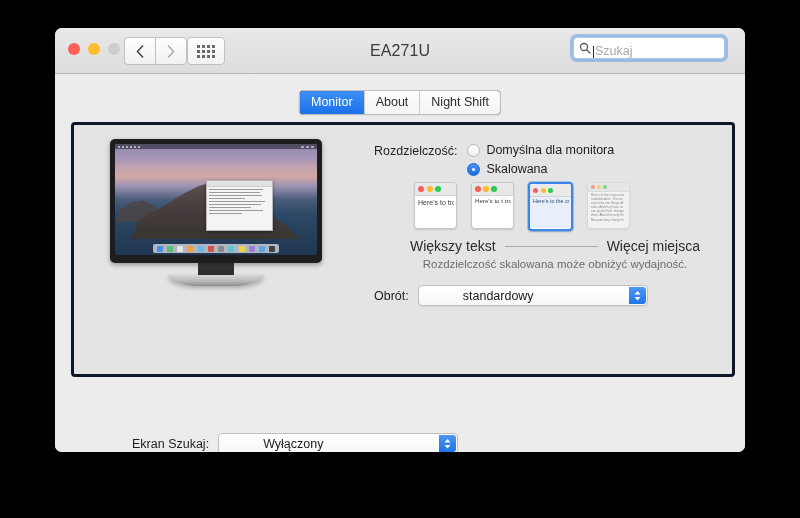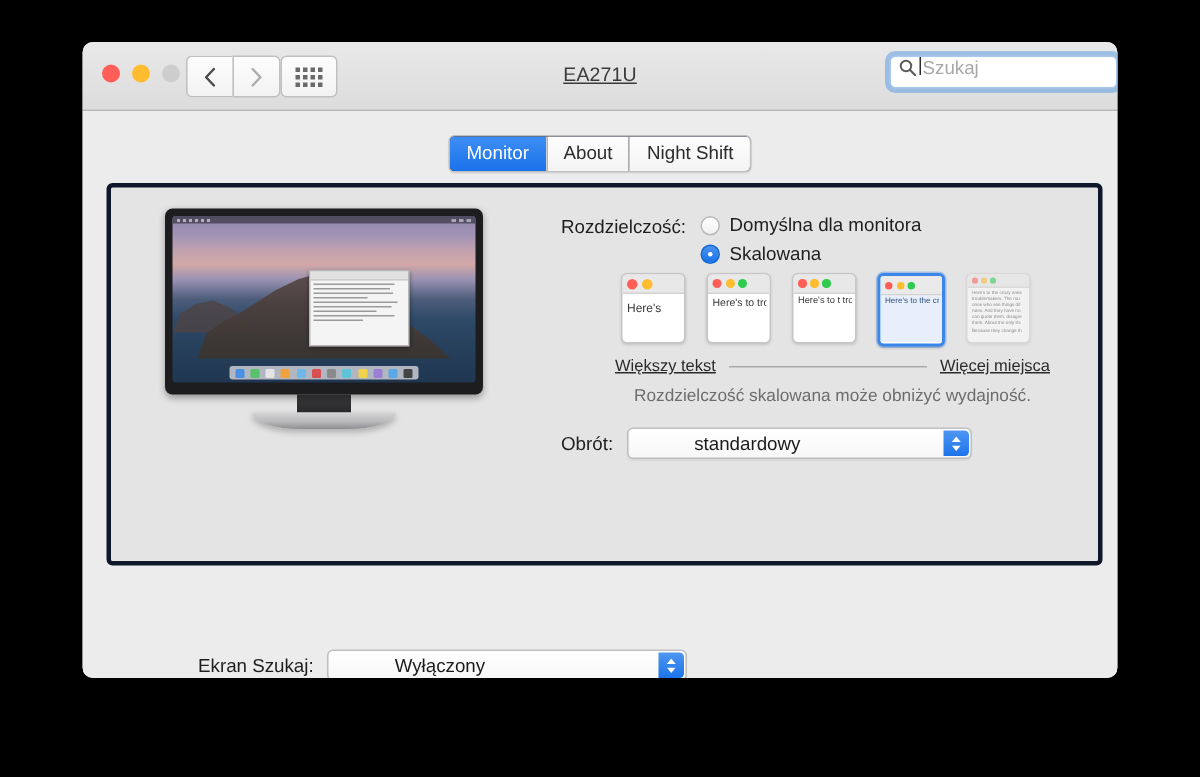--- a/index.html
+++ b/index.html
@@ -109,38 +109,37 @@
     display: block;
     width: 3px;
     height: 3px;
     background: #6a6a6a;
   }
 
   .wintitle {
     position: absolute;
     left: 0; right: 0; top: 14px;
     text-align: center;
-    font-size: 13px;
+    font-size: 16px;
     color: #3b3b3b;
     letter-spacing: 0.1px;
-    text-decoration: underline;
   }
 
   .searchwrap {
     position: absolute;
-    right: 0;
+    right: 20px;
     top: 9px;
     width: 152px;
     height: 22px;
     background: #ffffff;
     border-radius: 4px;
     border: 1px solid #a9c8ee;
     box-shadow: 0 0 0 3px rgba(83,151,226,0.50);
     display: flex;
-    align-items: flex-start;
+    align-items: flex-end;
     padding: 0 5px;
     box-sizing: border-box;
   }
   .searchwrap svg { flex: none; }
   .caret {
     width: 1px;
     height: 12px;
     background: #2b2b2b;
     margin: 0 1px 0 2px;
   }
@@ -453,24 +452,23 @@
   .slider-row {
     position: absolute;
     left: 336px;
     top: 113px;
     width: 290px;
     display: flex;
     align-items: center;
     justify-content: space-between;
   }
   .slider-row span {
-    font-size: 11px;
+    font-size: 14px;
     color: #2b2b2b;
     white-space: nowrap;
-    text-decoration: underline;
   }
   .slider-line {
     flex: 1;
     height: 1px;
     background: #a9a9a9;
     margin: 0 9px;
   }
   .warn {
     position: absolute;
     left: 336px;
@@ -678,29 +676,20 @@
               <span class="radio-txt">Domyślna dla monitora</span>
             </div>
             <div class="radio-opt">
               <span class="radio on"></span>
               <span class="radio-txt">Skalowana</span>
             </div>
           </div>
         </div>
 
         <div class="thumbs">
-          <div class="thumb t1">
-            <div class="tbar">
-              <em style="background:#ff5f57"></em>
-                <em style="background:#febc2e"></em>
-            </div>
-            <div class="tbody">
-              <p>Here's</p>
-            </div>
-          </div>
 
           <div class="thumb t2">
             <div class="tbar">
               <em style="background:#ff5f57"></em>
                 <em style="background:#febc2e"></em>
                 <em style="background:#2ecb4f"></em>
             </div>
             <div class="tbody">
               <p>Here's to troublem</p>
             </div>

